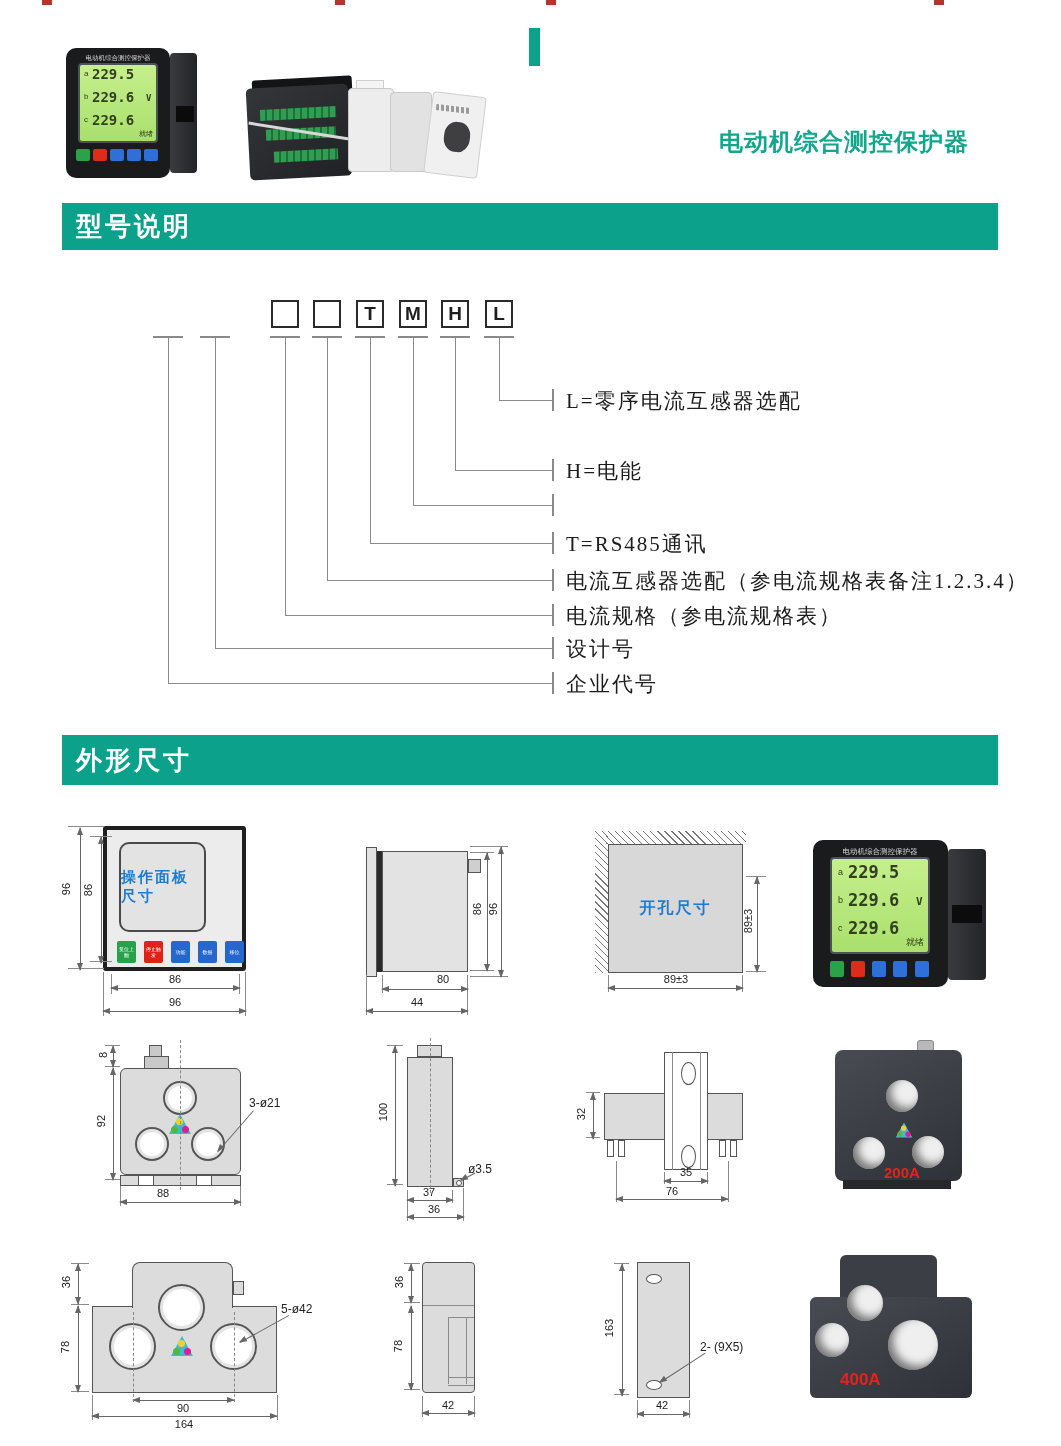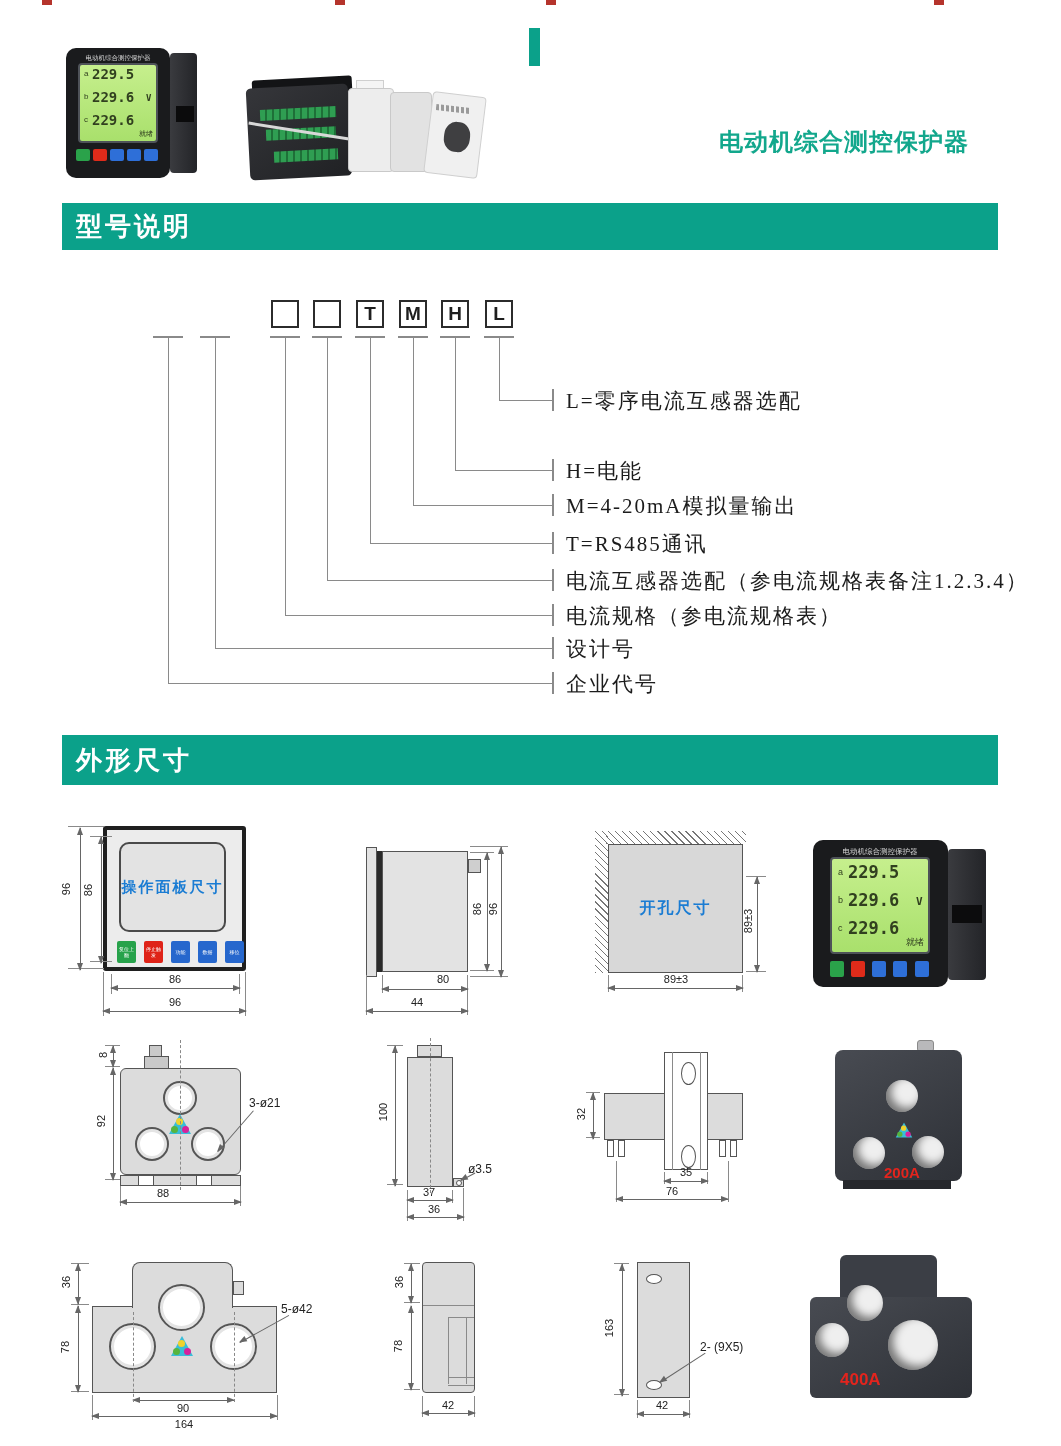--- a/index.html
+++ b/index.html
@@ -129,29 +129,28 @@
 
   <div class="mbox" style="left:271px;top:300px"></div>
   <div class="mbox" style="left:313px;top:300px"></div>
   <div class="mbox" style="left:356px;top:300px">T</div>
   <div class="mbox" style="left:399px;top:300px">M</div>
   <div class="mbox" style="left:441px;top:300px">H</div>
   <div class="mbox" style="left:485px;top:300px">L</div>
 
   <div class="mrow" style="left:566px;top:387px">L=零序电流互感器选配</div>
   <div class="mrow" style="left:566px;top:457px">H=电能</div>
-  <div class="mrow" style="left:566px;top:492px">M=4-20mA模拟量输出</div>
   <div class="mrow" style="left:566px;top:530px">T=RS485通讯</div>
   <div class="mrow" style="left:566px;top:567px">电流互感器选配（参电流规格表备注1.2.3.4）</div>
   <div class="mrow" style="left:566px;top:602px">电流规格（参电流规格表）</div>
   <div class="mrow" style="left:566px;top:635px">设计号</div>
   <div class="mrow" style="left:566px;top:670px">企业代号</div>
 
   <div class="pframe" style="left:103px;top:826px;width:143px;height:145px"></div>
-  <div class="pscreen" style="left:119px;top:842px;width:107px;height:90px">
+  <div class="pscreen" style="left:119px;top:842px;width:87px;height:90px">
     <span class="bluetxt">操作面板尺寸</span>
   </div>
   <div class="pkey" style="left:117px;background:#27a24b">复位上翻</div>
   <div class="pkey" style="left:144px;background:#df2318">停止触发</div>
   <div class="pkey" style="left:171px;background:#2667cd">功能</div>
   <div class="pkey" style="left:198px;background:#2667cd">数据</div>
   <div class="pkey" style="left:225px;background:#2667cd">移位</div>
   <div class="dnum rot" style="left:51px;top:883px">96</div>
   <div class="dnum rot" style="left:73px;top:884px">86</div>
   <div class="dnum" style="left:160px;top:973px">86</div>

